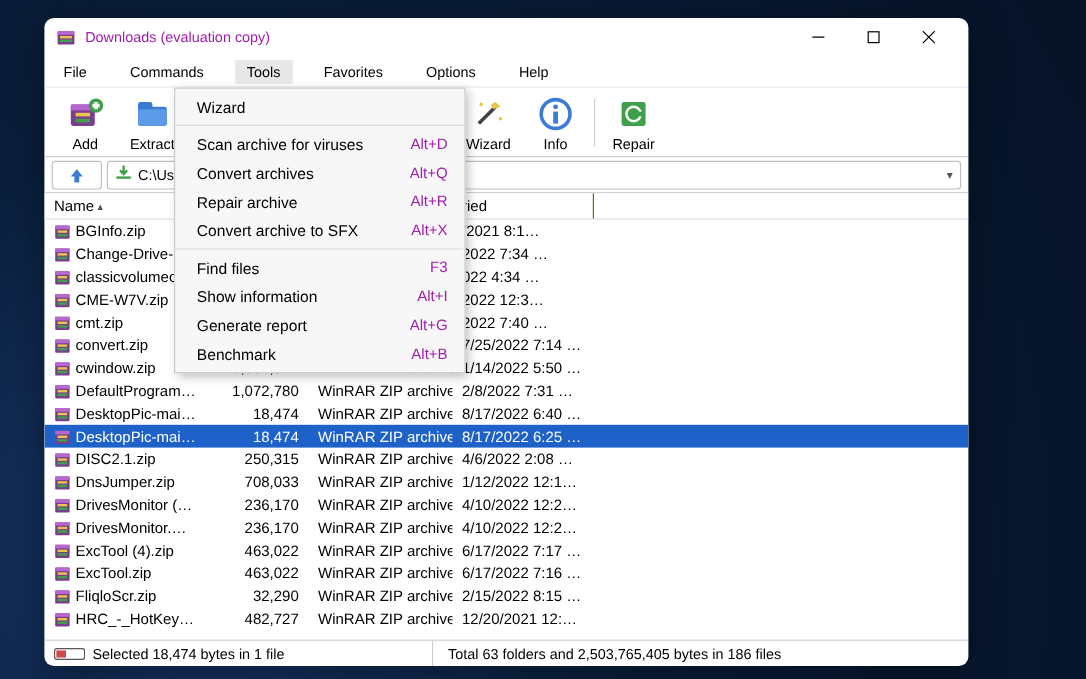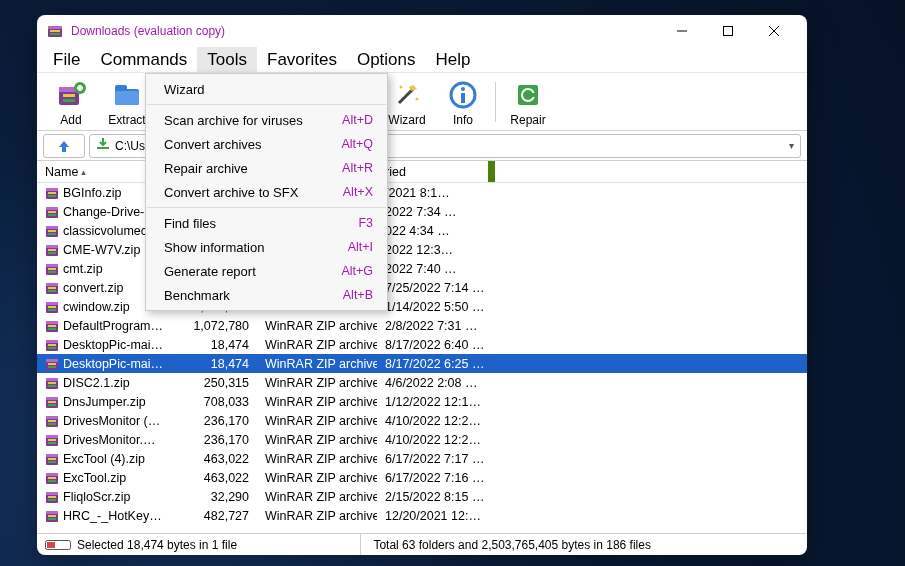--- a/index.html
+++ b/index.html
@@ -3,34 +3,34 @@
 <meta charset="utf-8">
 <style>
   * { box-sizing: border-box; margin: 0; padding: 0; font-family: "Segoe UI", Tahoma, sans-serif; }
   body { background: radial-gradient(circle at 20% 80%, #1a3a6e 0%, #0a1f3d 40%, #061226 100%); width: 905px; height: 566px; overflow: hidden; position: relative; }
   .window { position: absolute; left: 37px; top: 15px; width: 770px; height: 540px; background: #ffffff; border-radius: 8px; box-shadow: 0 8px 32px rgba(0,0,0,0.4); display: flex; flex-direction: column; overflow: hidden; }
   .titlebar { height: 32px; display: flex; align-items: center; padding: 0 10px; font-size: 12px; color: #a21caf; }
   .titlebar .app-icon { width: 16px; height: 16px; margin-right: 8px; display:inline-flex; }
   .titlebar .title { flex: 1; }
   .win-controls { display: flex; gap: 0; }
   .win-controls .ctl { width: 46px; height: 32px; display: flex; align-items: center; justify-content: center; }
-  .menubar { height: 26px; display: flex; align-items: center; padding: 0 6px; font-size: 17px; gap: 0; border-bottom: 1px solid #e8e8e8; }
+  .menubar { height: 26px; display: flex; align-items: center; padding: 0 6px; font-size: 12px; gap: 16px; border-bottom: 1px solid #e8e8e8; }
   .menubar .item { padding: 3px 10px; cursor: default; }
   .menubar .item.open { background: #e8e8e8; }
   .toolbar { height: 58px; display: flex; align-items: center; padding: 0 6px; border-bottom: 1px solid #d0d0d0; position: relative; }
   .toolbtn { width: 56px; height: 54px; display: flex; flex-direction: column; align-items: center; justify-content: flex-end; font-size: 12px; padding-bottom: 2px; gap: 2px; }
   .toolbtn .ico { width: 32px; height: 32px; display:flex; align-items:center; justify-content:center; }
   .toolbar .sep { width: 1px; height: 40px; background: #d0d0d0; margin: 0 4px; }
   .addressbar { height: 30px; display: flex; align-items: center; padding: 2px 6px; gap: 4px; border-bottom: 1px solid #d0d0d0; }
   .addr-btn { width: 42px; height: 24px; border: 1px solid #c0c0c0; border-radius: 3px; display:flex; align-items:center; justify-content:center; font-size:13px; }
   .addr-field { flex: 1; height: 24px; border: 1px solid #c0c0c0; border-radius: 3px; display:flex; align-items:center; padding: 0 6px; font-size: 12px; position:relative;justify-content:flex-end; }
   .addr-field .arrow { margin-left:auto; font-size:10px; color:#555;}
   .list { flex: 1; overflow: hidden; position: relative; font-size: 12.5px; }
   .list-hdr { height: 22px; display:flex; border-bottom: 1px solid #e0e0e0; background:#fff; }
-  .col { padding: 3px 8px; border-right: 7px solid #4d7c0f; display:flex; align-items:center; }
+  .col { padding: 3px 8px; border-right: 1px solid #4d7c0f; display:flex; align-items:center; }
   .col.name { width: 140px; }
   .col.size { width: 80px; justify-content:flex-end; text-align:right; }
   .col.type { width: 120px; }
   .col.mod  { width: 118px; }
   .sort-ico { font-size:9px; margin-left:3px; color:#555;}
   .rows { }
   .row { height: 19px; display:flex; align-items:center; }
   .row.sel { background: #1e62c9; color:#fff; }
   .cell { padding: 0 8px; overflow:hidden; white-space:nowrap; text-overflow:ellipsis; display:flex; align-items:center; }
   .cell.name { width: 140px; gap:4px; }

